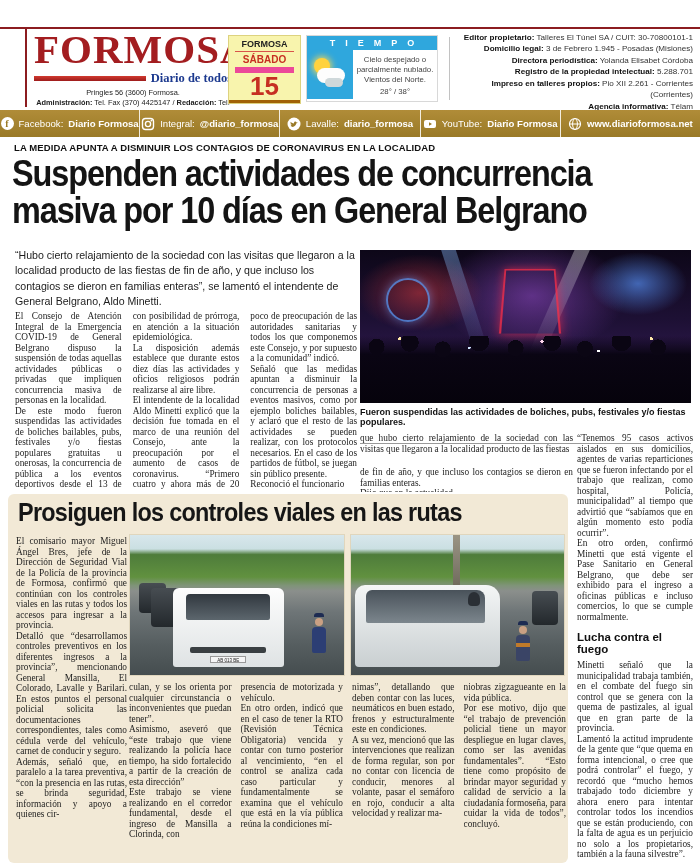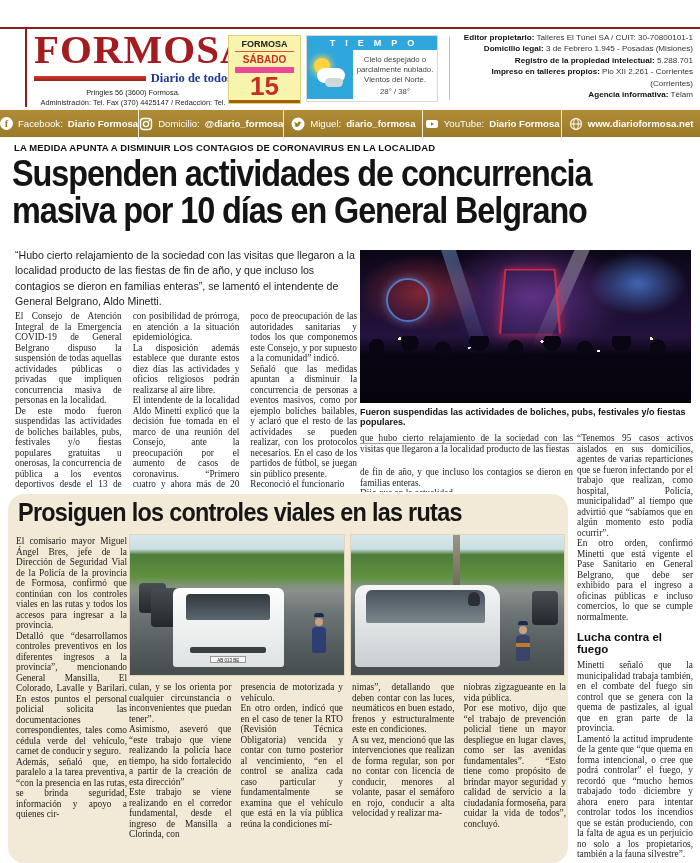--- a/index.html
+++ b/index.html
@@ -11,21 +11,21 @@
   .top-rule  { position:absolute; top:27px; left:0; width:700px; height:2px; background:#8c1c20; }
   .left-rule { position:absolute; top:27px; left:25px; width:2px; height:80px; background:#8c1c20; }
 
   .masthead { position:absolute; left:34px; top:31px; width:198px; text-align:center; }
   .logo-title { font-family:"Liberation Serif", serif; font-weight:bold; font-size:41px; line-height:.92;
                 color:#a31d20; letter-spacing:1px; }
   .logo-row { display:flex; align-items:center; gap:5px; margin-top:2px; }
   .red-bar { flex:1; height:5px; background:linear-gradient(#d23a30,#9d1c1c); }
   .logo-sub { font-family:"Liberation Serif", serif; font-weight:bold; font-size:12.5px; color:#1d3a8f; white-space:nowrap; }
   .mast-small { font-size:7.4px; color:#222; line-height:1.35; margin-top:2px; }
-  .mast-small b { font-weight:normal; }
+  .mast-small b { font-weight:bold; }
 
   .datebox { position:absolute; left:228px; top:35px; width:73px; height:69px; background:#f8f4ad;
              border:1px solid #ddd27f; text-align:center; display:flex; flex-direction:column; overflow:hidden; }
   .db-city  { font-size:9px; font-weight:bold; color:#222; padding:3px 0 2px; border-bottom:1px solid #d9534a; margin:0 6px; }
   .db-day   { font-size:10px; font-weight:bold; color:#c62f22; padding:2px 0; border-bottom:6px solid #ec4899; margin:0 6px; }
   .db-num   { font-size:26px; font-weight:bold; color:#c62f22; line-height:1.05; flex:1; }
   .db-month { background:#a16207; color:#fff; font-weight:bold; font-size:8px; padding:2.5px 0; }
 
   .weatherbox { position:absolute; left:306px; top:35px; width:132px; height:67px; border:1px solid #d8d8d8; overflow:hidden; }
   .wb-title { background:#2fa7dd; color:#fff; font-size:9px; font-weight:bold; letter-spacing:10px;
@@ -107,21 +107,21 @@
       radial-gradient(circle 1.6px at 12% 58%, #ffe9a8 99%, transparent),
       radial-gradient(circle 1.4px at 33% 64%, #cfe4ff 99%, transparent),
       radial-gradient(circle 1.6px at 55% 60%, #ffd7ee 99%, transparent),
       radial-gradient(circle 1.4px at 72% 66%, #fff 99%, transparent),
       radial-gradient(circle 1.6px at 88% 58%, #ffe9a8 99%, transparent); }
   .caption1 { position:absolute; left:360px; top:407px; width:331px; font-size:9px; font-weight:bold;
               color:#111; padding-bottom:16px; border-bottom:1px solid #9a9a9a; }
 
   
   .article2 { position:absolute; left:8px; top:494px; width:560px; height:369px; background:#f2e9d6;
-              border-radius:16px; }
+              border-radius:6px; }
   .headline2 { position:absolute; left:10px; top:3px; width:600px; font-size:26px; font-weight:800;
                letter-spacing:-.8px; color:#161616; transform:scaleX(.9); transform-origin:left top; }
   .a2-left { position:absolute; left:8px; top:42px; width:111px; height:321px; }
   .a2-photos { position:absolute; left:121px; top:40px; width:436px; height:142px; display:flex; gap:5px; }
   .photo-road { flex:1; position:relative; overflow:hidden; border:1px solid #e0d6bd; background:
       linear-gradient(180deg,#d8e7ec 0%, #cadfe2 10%, #4e7c3b 14%, #61913f 30%, #7f9478 36%,
                       #8b8f8c 40%, #6e7577 55%, #565e60 78%, #454d4f 100%); }
   .car { position:absolute; border-radius:6px 6px 3px 3px; background:linear-gradient(#fdfdfd,#dfe3e4); }
   .car .win { position:absolute; left:12%; right:12%; top:7%; height:34%; border-radius:4px 4px 2px 2px;
               background:linear-gradient(#31383f,#5c666d); }
@@ -184,46 +184,47 @@
         <div class="wb-temps">28° / 38°</div>
       </div>
     </div>
   </div>
 
   <div class="hdr-divider"></div>
 
   <div class="editorial">
     <div><b>Editor propietario:</b><span> Talleres El Túnel SA  /  CUIT: 30-70800101-1</span></div>
     <div><b>Domicilio legal:</b><span> 3 de Febrero 1.945 - Posadas (Misiones)</span></div>
+    <div><b>Directora periodística:</b><span> Yolanda Elisabet Córdoba</span></div>
     <div><b>Registro de la propiedad intelectual:</b><span> 5.288.701</span></div>
     <div><b>Impreso en talleres propios:</b><span> Pio XII 2.261 - Corrientes (Corrientes)</span></div>
     <div><b>Agencia informativa:</b><span> Télam</span></div>
   </div>
 
   <div class="socialbar">
     <div class="social-item">
       <span class="ic-circle">f</span>
       <span>Facebook:</span>
         <b> Diario Formosa</b>
     </div>
     <div class="social-item">
       <svg class="ic-svg" viewBox="0 0 14 14">
         <rect x="1.5" y="1.5" width="11" height="11" rx="3" fill="none" stroke="#fff" stroke-width="1.4"></rect>
         <circle cx="7" cy="7" r="2.6" fill="none" stroke="#fff" stroke-width="1.4"></circle>
         <circle cx="10.4" cy="3.6" r="0.9" fill="#fff"></circle>
       </svg>
-      <span>Domicilio:</span>
+      <span>Integral:</span>
         <b> @diario_formosa</b>
     </div>
     <div class="social-item">
       <svg class="ic-svg" viewBox="0 0 14 14">
         <circle cx="7" cy="7" r="6.5" fill="#fff"></circle>
         <path d="M3 9.6c2.6.9 5.6.1 6.3-3l1.6-1.3-1.4.2c-.3-.9-1.4-1.2-2.1-.6-.5.4-.6 1-.4 1.6C5.7 6.4 4.5 5.8 3.7 4.8c-.5 1.2 0 2.3 1 2.9-.4 0-.8-.1-1.2-.3.2 1 1 1.7 2 1.9-.8.4-1.6.4-2.5.3z" fill="#9a7a27"></path>
       </svg>
-      <span>Miguel:</span>
+      <span>Lavalle:</span>
         <b> diario_formosa</b>
     </div>
     <div class="social-item">
       <svg class="ic-svg" viewBox="0 0 14 14">
         <rect x="1" y="3" width="12" height="8" rx="2" fill="#fff"></rect>
         <path d="M6 5.2l3 1.8-3 1.8z" fill="#9a7a27"></path>
       </svg>
       <span>YouTube:</span>
         <b> Diario Formosa</b>
     </div>

